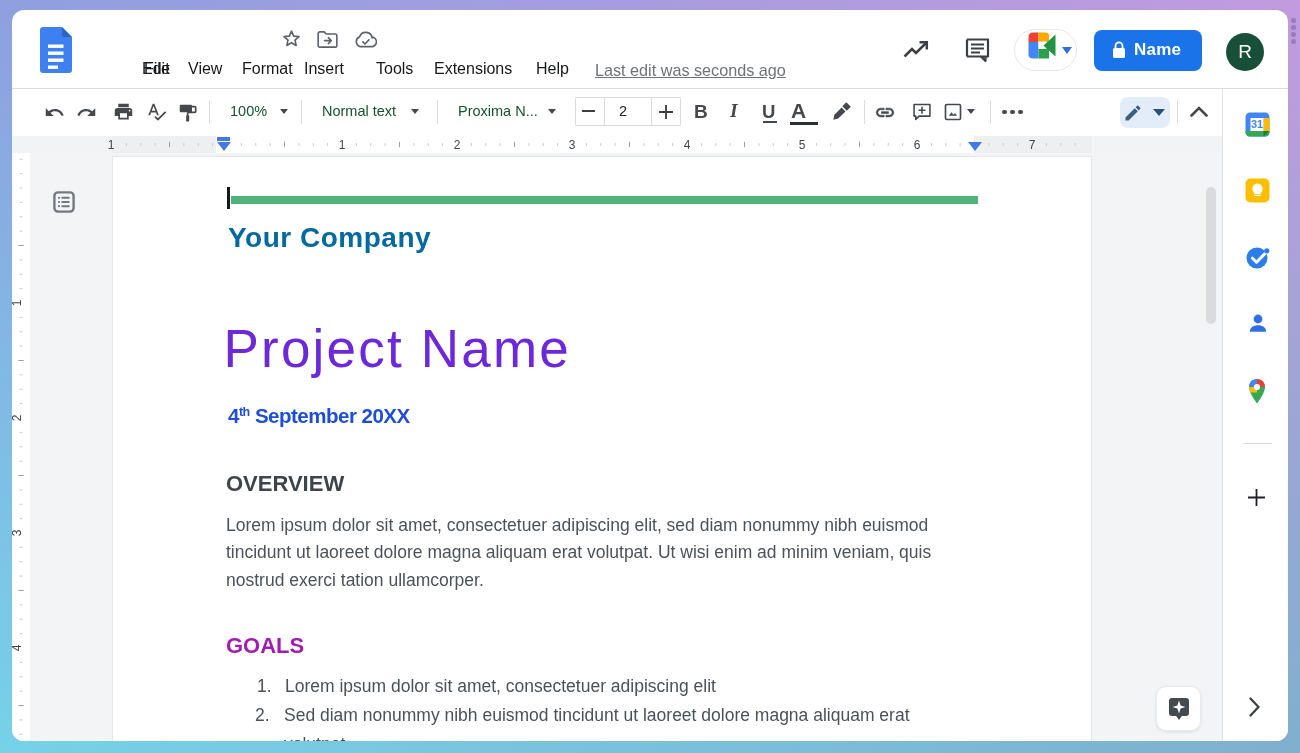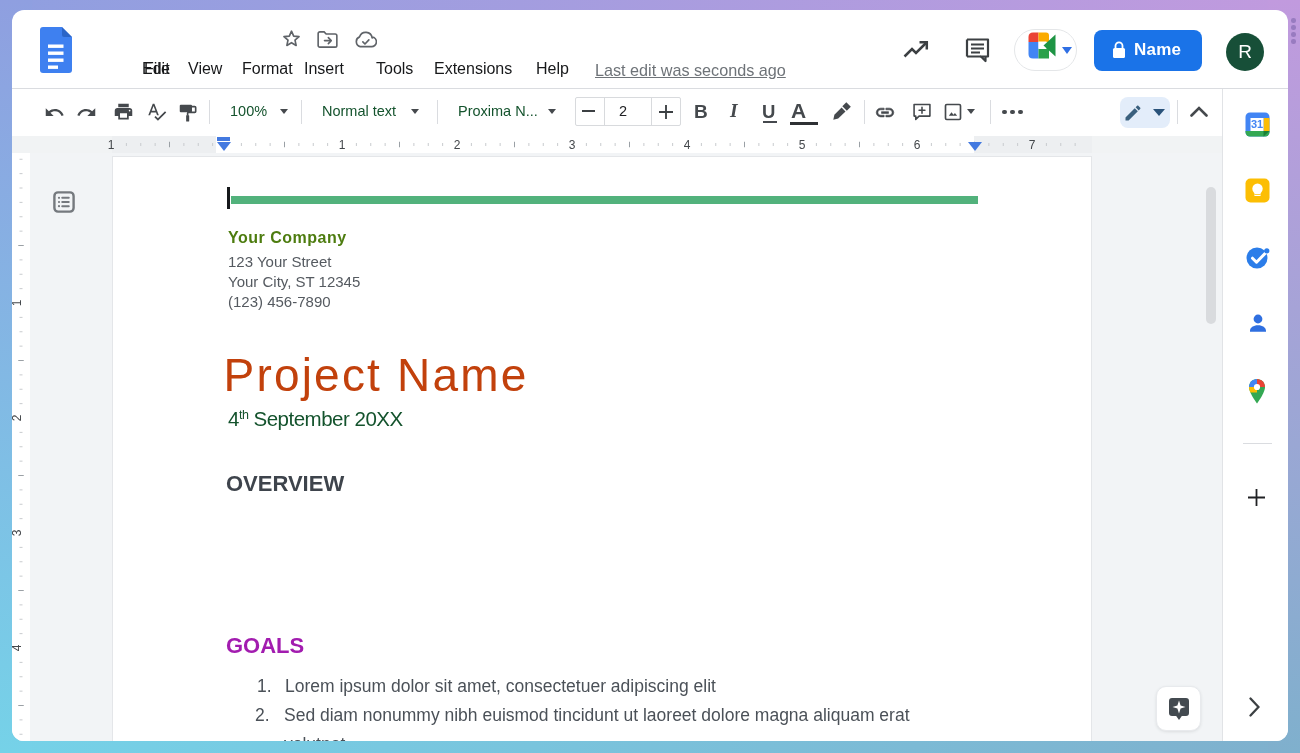--- a/index.html
+++ b/index.html
@@ -325,25 +325,25 @@
       <div class="abs" style="left:1194px; top:34px; width:10px; height:137px; border-radius:5px; background:#d9dbde;"></div>
       <div class="abs" style="left:1144px; top:533px; width:45px; height:45px; background:#fff; border:1px solid #e8eaed; border-radius:10px; box-shadow:0 1px 3px rgba(60,64,67,0.12);"></div>
       <svg class="abs" style="left:1155px; top:543px;" width="24" height="26" viewBox="0 0 24 26">
         <path d="M2 5 a3 3 0 0 1 3-3 h14 a3 3 0 0 1 3 3 v12 a3 3 0 0 1 -3 3 h-4.2 L12 24 l-2.8-4 H5 a3 3 0 0 1 -3-3 z" fill="#434a50"></path>
         <path d="M12 4.5 L13.6 9.4 L18.5 11 L13.6 12.6 L12 17.5 L10.4 12.6 L5.5 11 L10.4 9.4 z" fill="#fff"></path>
       </svg>
     </div>
 
     <div class="abs" style="left:215px; top:177px; width:2.5px; height:22px; background:#16181b;"></div>
     <div class="abs" style="left:219px; top:186px; width:747px; height:8px; background:#52b27c;"></div>
-    <div class="doc" style="left:216px; top:218px; font-size:16px; line-height:20px; font-weight:bold; letter-spacing:0.5px; color:#4d7c0f;">Your Company</div>
-    <div class="doc" style="left:216px; top:242.4px; font-size:15px; line-height:19.85px; color:#555a60;">123 Your Street<br>Your City, ST 12345<br>(123) 456-7890</div>
-    <div class="doc" style="left:211.5px; top:339px; font-size:46px; line-height:53px; letter-spacing:2.2px; color:#c2410c;">Project Name</div>
-    <div class="doc" style="left:216px; top:390.7px; font-size:20.5px; line-height:29px; font-weight:normal; letter-spacing:-0.5px; color:#14532d;">4<span style="font-size:12.5px; vertical-align:6.5px;">th</span> September 20XX</div>
+    <div class="doc" style="left:216px; top:218px; font-size:28px; line-height:20px; font-weight:bold; letter-spacing:0.5px; color:#0369a1;">Your Company</div>
+    <div class="doc" style="left:211.5px; top:312px; font-size:53px; line-height:53px; letter-spacing:2.2px; color:#6d28d9;">Project Name</div>
+    <div class="doc" style="left:216px; top:390.7px; font-size:20.5px; line-height:22px; font-weight:bold; letter-spacing:-0.5px; color:#1d4ed8;">4<span style="font-size:12.5px; vertical-align:6.5px;">th</span> September 20XX</div>
     <div class="doc" style="left:214px; top:462.9px; font-size:22px; line-height:22px; font-weight:bold; color:#3e444c;">OVERVIEW</div>
+    <div class="doc" style="left:214px; top:501.9px; font-size:17.5px; line-height:27.4px; width:734px; color:#4c525a;">Lorem ipsum dolor sit amet, consectetuer adipiscing elit, sed diam nonummy nibh euismod tincidunt ut laoreet dolore magna aliquam erat volutpat. Ut wisi enim ad minim veniam, quis nostrud exerci tation ullamcorper.</div>
     <div class="doc" style="left:214px; top:625.4px; font-size:22px; line-height:22px; font-weight:bold; color:#a21caf;">GOALS</div>
     <div class="doc" style="left:245px; top:668.2px; font-size:17.5px; line-height:17.5px;"><span style="">1.</span><span style="position:absolute; left:28px; white-space:nowrap;text-align:center;">Lorem ipsum dolor sit amet, consectetuer adipiscing elit</span></div>
     <div class="doc" style="left:243px; top:696.7px; font-size:17.5px; line-height:17.5px;"><span style="">2.</span><span style="position:absolute; left:29px; white-space:nowrap;">Sed diam nonummy nibh euismod tincidunt ut laoreet dolore magna aliquam erat</span></div>
     <div class="doc" style="left:272px; top:725.7px; font-size:17.5px; line-height:17.5px;">volutpat.</div>
 
     <div class="abs sidebar" id="sidebar">
       <svg class="abs" style="left:21px; top:22px;" width="27" height="27" viewBox="0 0 27 27">
         <path d="M6 1.5 h15 a4.5 4.5 0 0 1 4.5 4.5 v15 a4.5 4.5 0 0 1 -4.5 4.5 h-15 a4.5 4.5 0 0 1 -4.5-4.5 v-15 a4.5 4.5 0 0 1 4.5-4.5 z" fill="#4285f4"></path>
         <rect x="19.5" y="7" width="6" height="13" fill="#fbbc04"></rect>
         <path d="M1.5 20 H25.5 v1 a4.5 4.5 0 0 1 -4.5 4.5 h-15 a4.5 4.5 0 0 1 -4.5-4.5 z" fill="#34a853"></path>

